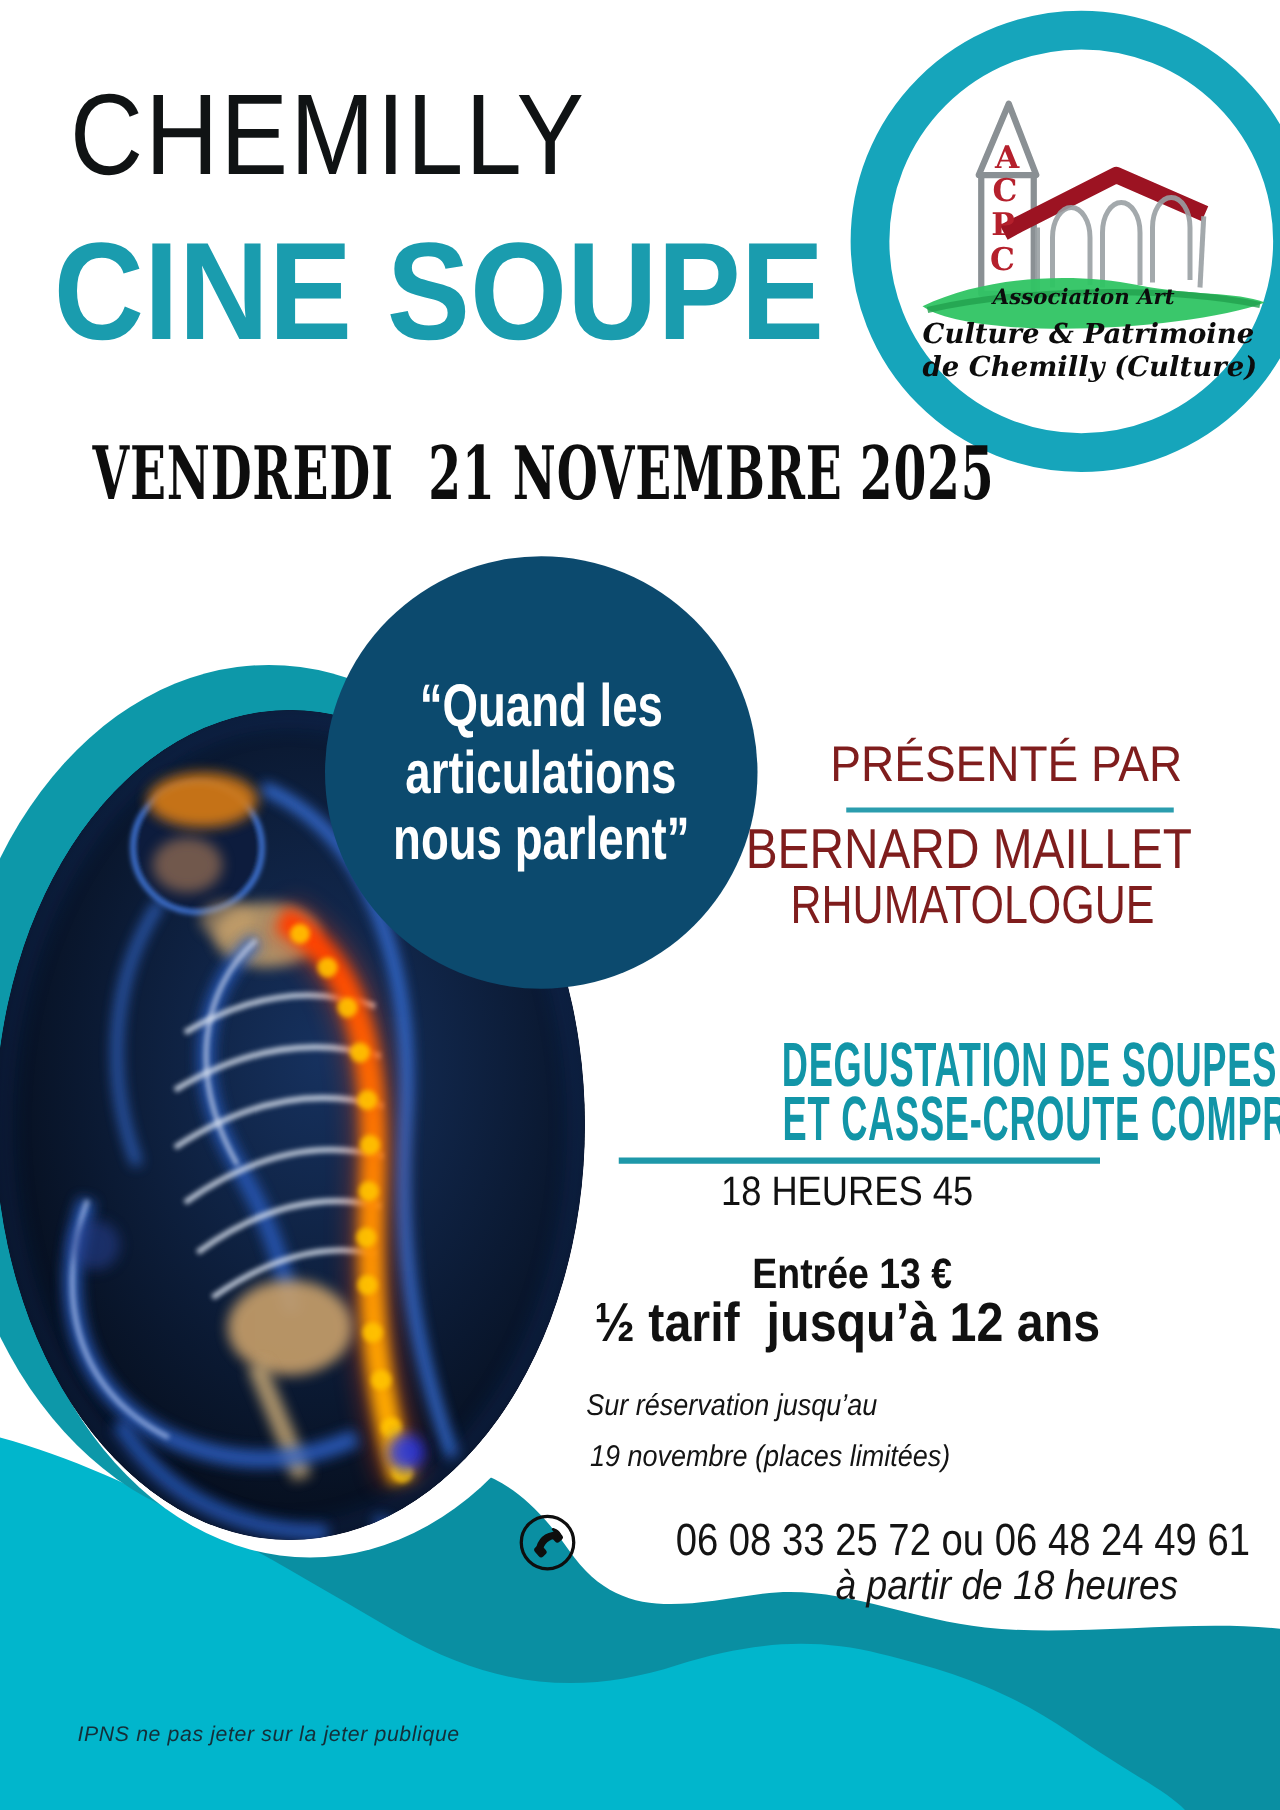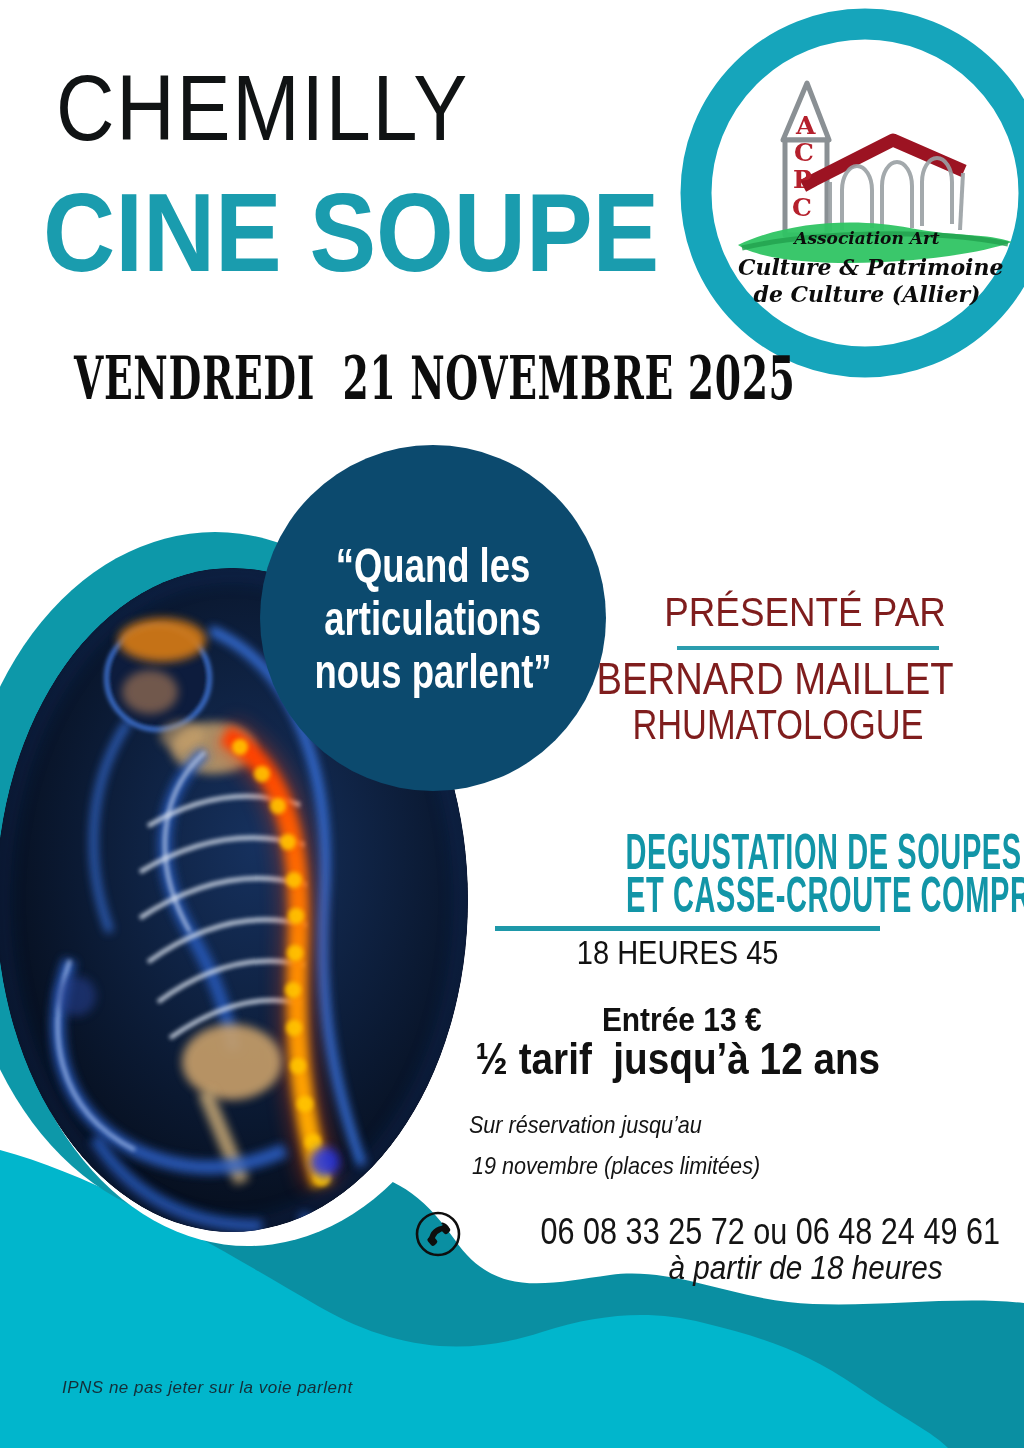--- a/index.html
+++ b/index.html
@@ -207,21 +207,21 @@
     <g font-family="DejaVu Serif, serif" font-weight="bold" font-size="25" fill="#b5202c">
       <text x="66" y="64">A</text>
       <text x="64" y="91">C</text>
       <text x="63" y="118">P</text>
       <text x="62" y="146">C</text>
     </g>
   </svg>
 
   <div class="abs logo-text lt1">Association Art</div>
   <div class="abs logo-text lt2">Culture &amp; Patrimoine</div>
-  <div class="abs logo-text lt3">de Culture (Allier)</div>
+  <div class="abs logo-text lt3">de Chemilly (Culture)</div>
 
   <div class="abs town">CHEMILLY</div>
   <div class="abs event">CINE SOUPE</div>
   <div class="abs date">VENDREDI  21 NOVEMBRE 2025</div>
 
   <div class="abs quote-circle">
     <div class="quote-line">“Quand les</div>
     <div class="quote-line">articulations</div>
     <div class="quote-line">nous parlent”</div>
   </div>
@@ -247,15 +247,15 @@
     <g transform="rotate(-42 25 25)" fill="#0e0e0e">
       <rect x="12.5" y="21.5" width="7.5" height="9.5" rx="2.5"></rect>
       <rect x="30" y="21.5" width="7.5" height="9.5" rx="2.5"></rect>
       <path d="M13.5,23.5 q11.5,-9.5 23,0 l-3,4.5 q-8.5,-6.5 -17,0 z"></path>
     </g>
     <path d="M29.5,14.5 a8.5,8.5 0 0 1 6,6" stroke="#0e0e0e" stroke-width="2.2" fill="none" stroke-linecap="round"></path>
   </svg>
   <div class="abs phones"><span class="sx85r">06 08 33 25 72 ou 06 48 24 49 61</span></div>
   <div class="abs hours"><span class="sx90r">à partir de 18 heures</span></div>
 
-  <div class="abs footer-note">IPNS ne pas jeter sur la voie parlent</div>
+  <div class="abs footer-note">IPNS ne pas jeter sur la jeter publique</div>
 
 </div>
 
 </body></html>

